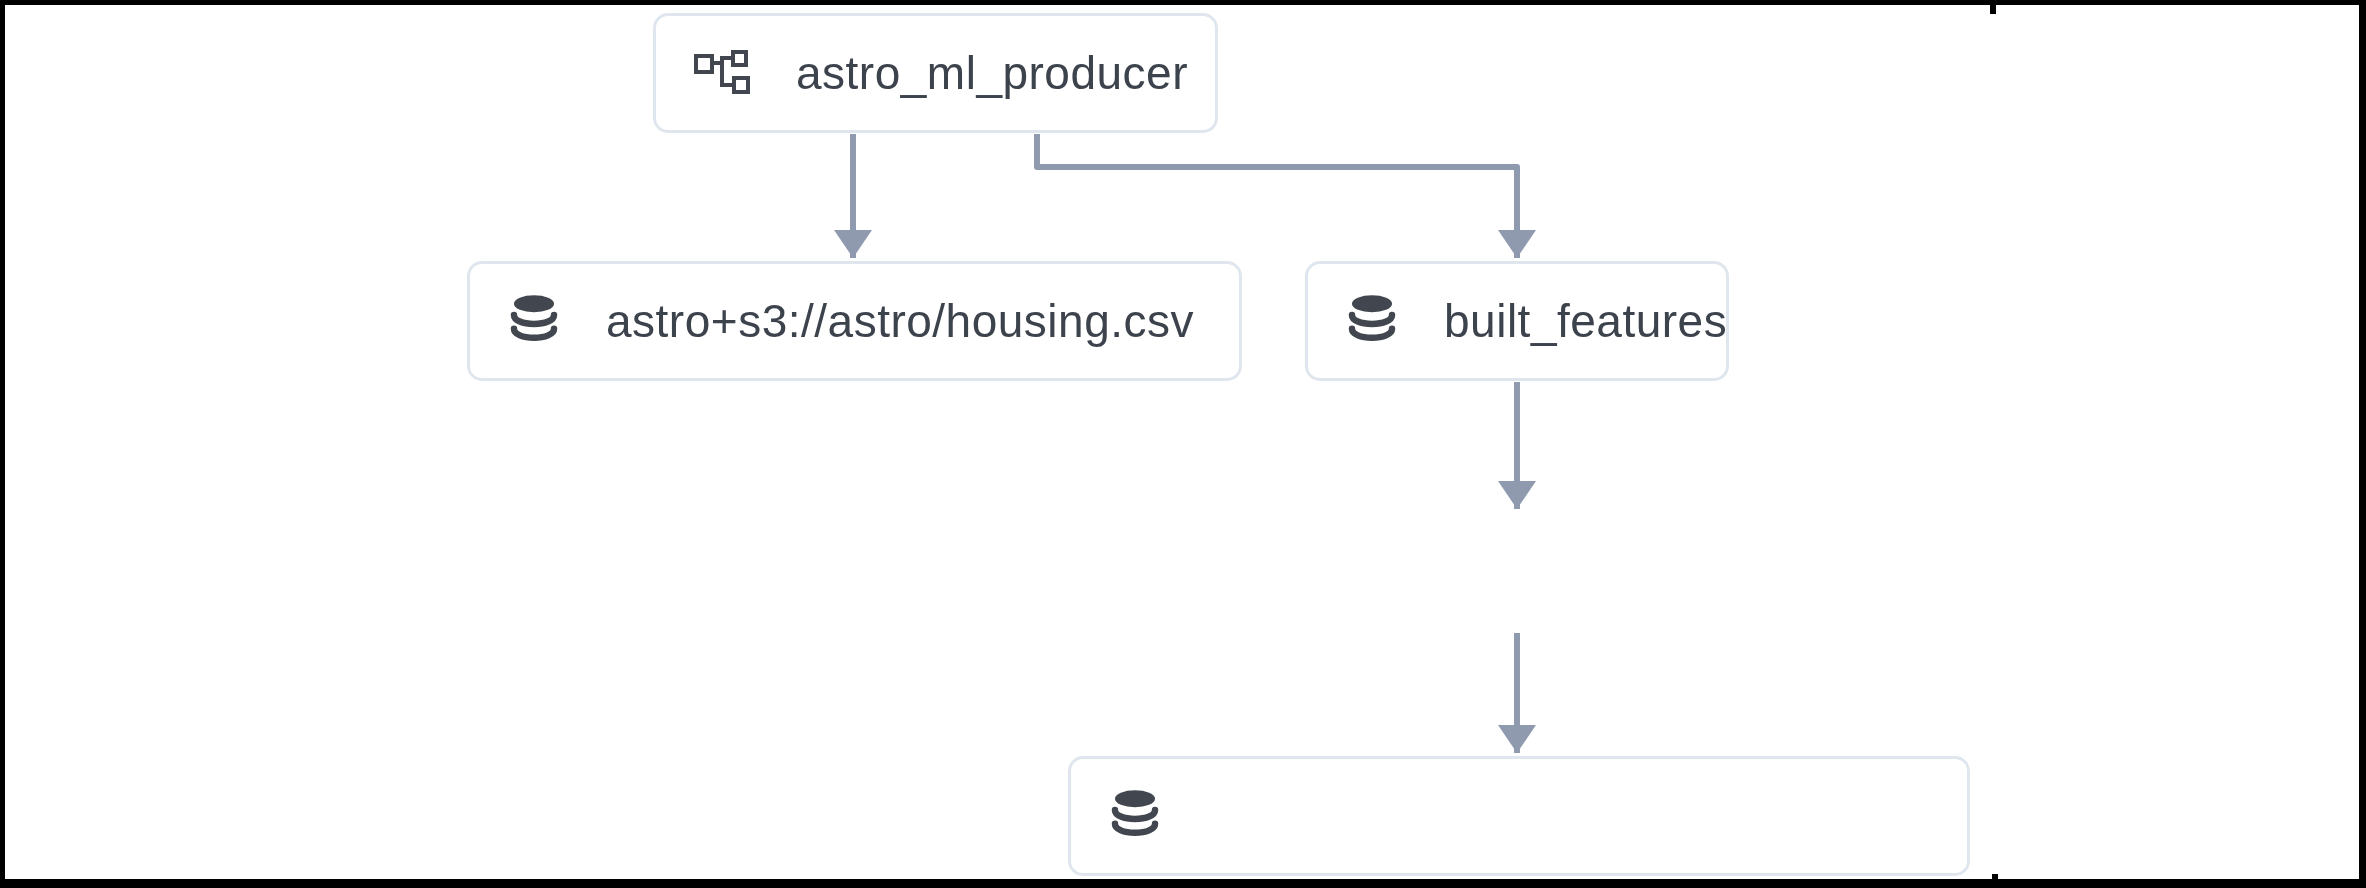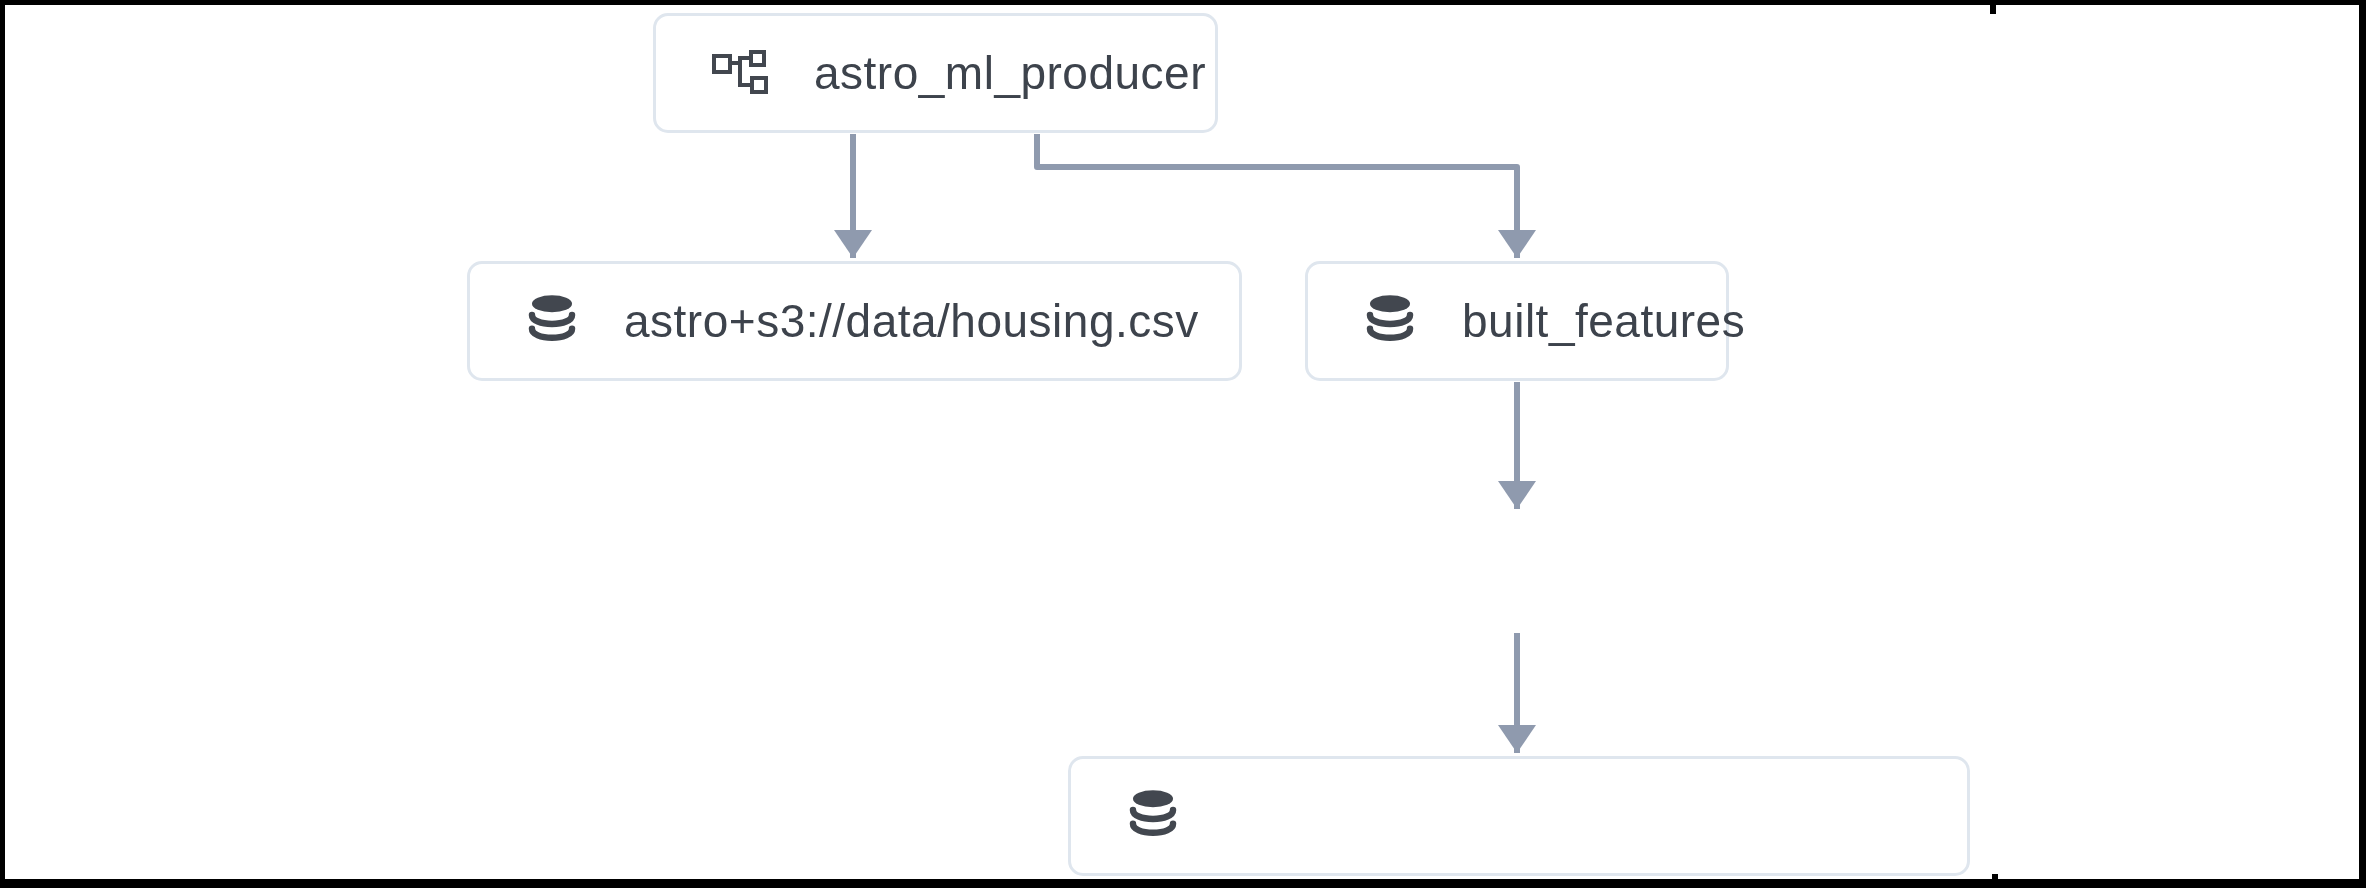--- a/index.html
+++ b/index.html
@@ -31,21 +31,21 @@
     fill:none;
     stroke:var(--edge,#8f9aae);
     stroke-width:6;
     stroke-linejoin:round;
   }
   .arrowhead{fill:var(--edge,#8f9aae);stroke:none;}
   .node{
     position:absolute;
     box-sizing:border-box;
     display:flex;align-items:center;
-    padding-left:56px;
+    padding-left:38px;
     gap:46px;
     background:var(--node-bg,#ffffff);
     border:3px solid var(--node-border,#dfe6ee);
     border-radius:15px;
     z-index:2;
     cursor:pointer;
     white-space:nowrap;
   }
   .node .icon{
     display:inline-flex;align-items:center;justify-content:center;
@@ -93,21 +93,21 @@
   </div>
     <div class="node" style="left: 467px; top: 261px; width: 775px; height: 120px;">
 
     <span class="icon">
       <svg width="52" height="56" viewBox="0 0 24 26" fill="none">
         <ellipse cx="12" cy="5" rx="9.3" ry="3.9" fill="currentColor"></ellipse>
         <path d="M2.7 10.2 C2.7 12.8 6.9 14.4 12 14.4 C17.1 14.4 21.3 12.8 21.3 10.2" stroke="currentColor" stroke-width="3" stroke-linecap="round" fill="none"></path>
         <path d="M2.7 16.6 C2.7 19.2 6.9 20.8 12 20.8 C17.1 20.8 21.3 19.2 21.3 16.6" stroke="currentColor" stroke-width="3" stroke-linecap="round" fill="none"></path>
       </svg>
     </span>
-    <span class="label">astro+s3://data/housing.csv</span>
+    <span class="label">astro+s3://astro/housing.csv</span>
   </div>
     <div class="node" style="left: 1305px; top: 261px; width: 424px; height: 120px;">
 
     <span class="icon">
       <svg width="52" height="56" viewBox="0 0 24 26" fill="none">
         <ellipse cx="12" cy="5" rx="9.3" ry="3.9" fill="currentColor"></ellipse>
         <path d="M2.7 10.2 C2.7 12.8 6.9 14.4 12 14.4 C17.1 14.4 21.3 12.8 21.3 10.2" stroke="currentColor" stroke-width="3" stroke-linecap="round" fill="none"></path>
         <path d="M2.7 16.6 C2.7 19.2 6.9 20.8 12 20.8 C17.1 20.8 21.3 19.2 21.3 16.6" stroke="currentColor" stroke-width="3" stroke-linecap="round" fill="none"></path>
       </svg>
     </span>

